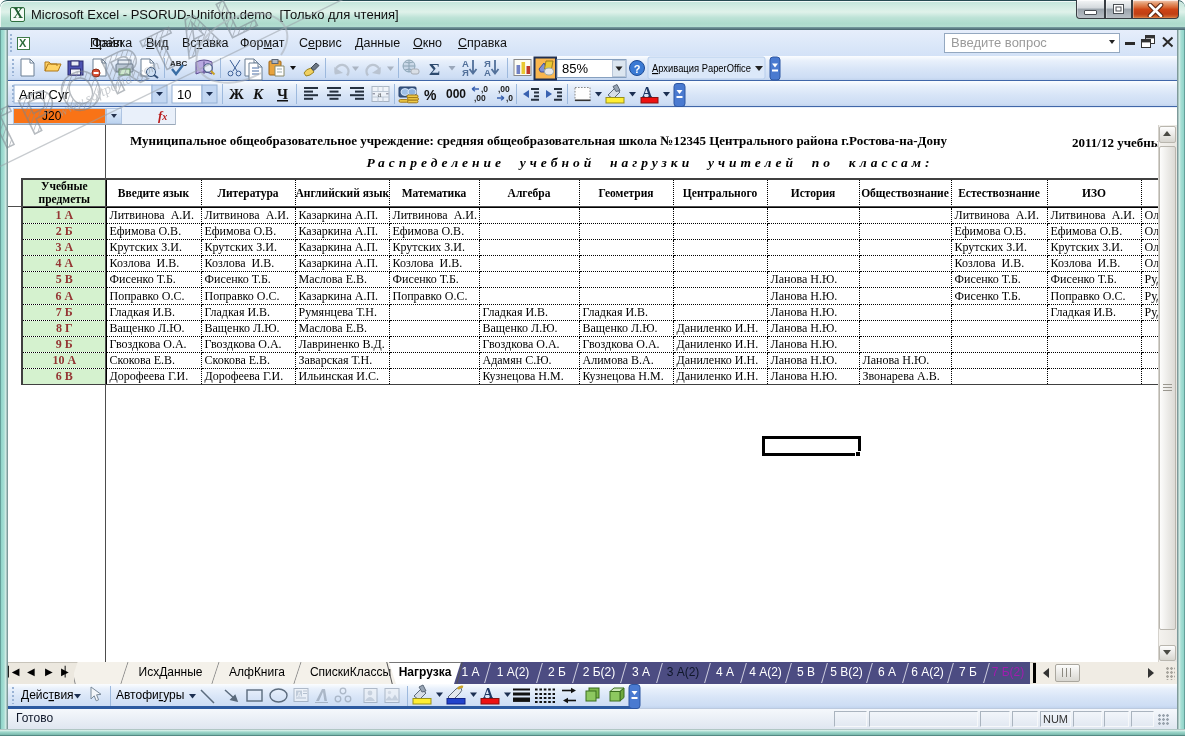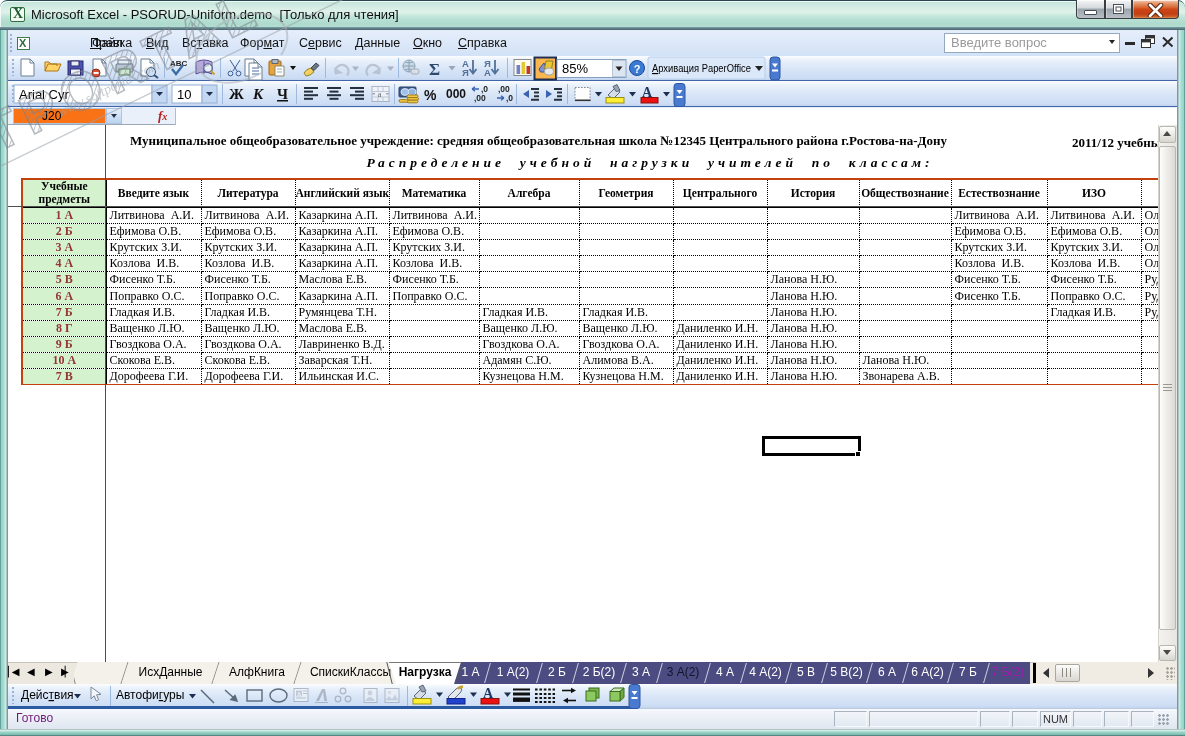--- a/index.html
+++ b/index.html
@@ -443,21 +443,21 @@
       <div class="darr" style="margin:5px auto;"></div>
     </div>
   <div class="abs" style="left:158px;top:108px;font-size:13px;font-style:italic;font-family:'Liberation Serif',serif;font-weight:bold;color:#b91c1c;"><i>f</i><span style="font-size:10px;">x</span></div>
   <div id="fxfield" class="abs"></div>
 
   <div id="sheet" class="abs"></div>
   <div class="abs" style="left:130px;top:133px;width:900px;font-family:'Liberation Serif',serif;font-size:13px;font-weight:bold;white-space:nowrap;">Муниципальное общеобразовательное учреждение: средняя общеобразовательная школа №12345 Центрального района г.Ростова-на-Дону</div>
   <div class="abs" style="left:1060px;top:133px;width:98px;overflow:hidden;"><span style="position:relative;left:12px;font-family:'Liberation Serif',serif;font-size:13px;font-weight:bold;white-space:nowrap;">2011/12 учебный год</span></div>
   <div class="abs" style="left:350px;top:155px;width:600px;text-align:center;font-family:'Liberation Serif',serif;font-size:13.5px;font-weight:bold;font-style:italic;letter-spacing:4px;white-space:nowrap;">Распределение&nbsp; учебной&nbsp; нагрузки&nbsp; учителей&nbsp; по&nbsp; классам:</div>
   <div id="tblwrap" class="abs">
-  <table style="width:1161px;border:2px solid #c2410c;">
+  <table style="width:1161px;border:2px solid #404040;">
   <colgroup>
           <col style="width:84px">
           <col style="width:95px">
           <col style="width:94px">
           <col style="width:94px">
           <col style="width:90px">
           <col style="width:100px">
           <col style="width:94px">
           <col style="width:94px">
           <col style="width:92px">
@@ -626,21 +626,21 @@
             <td>Адамян С.Ю.</td>
             <td>Алимова В.А.</td>
             <td>Даниленко И.Н.</td>
             <td>Ланова Н.Ю.</td>
             <td>Ланова Н.Ю.</td>
             <td></td>
             <td></td>
             <td></td>
           </tr>
   <tr style="height:16.2px;">
-            <td class="g lbl" style="border-right:1px solid #000;">7 В</td>
+            <td class="g lbl" style="border-right:1px solid #000;">6 В</td>
             <td>Дорофеева Г.И.</td>
             <td>Дорофеева Г.И.</td>
             <td>Ильинская И.С.</td>
             <td></td>
             <td>Кузнецова Н.М.</td>
             <td>Кузнецова Н.М.</td>
             <td>Даниленко И.Н.</td>
             <td>Ланова Н.Ю.</td>
             <td>Звонарева А.В.</td>
             <td></td>
@@ -729,21 +729,21 @@
     <g transform="translate(-123,211) rotate(-26)">
       <text x="0" y="0" font-family="Liberation Sans" font-size="54" font-weight="bold" fill="url(#hat)" stroke="#7b838c" stroke-width="1.5" letter-spacing="7">SOFTPORTAL</text>
       <text x="206" y="-4" font-family="Liberation Serif" font-size="14" font-style="italic" fill="#9aa1a8">www.softportal.com</text>
       <path d="M-10 14 h560" stroke="#9aa1a8" stroke-width="1.4" fill="none"></path>
       </g>
     <g fill="none" stroke="#a8aeb5" stroke-width="2">
         <path d="M281 55 a48 31 -25 1 0 -20 18"></path>
       </g>
   </svg>
   <div id="statusbar" class="abs"></div>
-  <div class="abs" style="left:16px;top:711px;font-size:12px;color:#701a75;">Готово</div>
+  <div class="abs" style="left:16px;top:711px;font-size:12px;color:#0f172a;">Готово</div>
   <div class="abs sbox" style="left:834px;width:33px;"></div>
   <div class="abs sbox" style="left:869px;width:109px;"></div>
   <div class="abs sbox" style="left:980px;width:30px;"></div>
   <div class="abs sbox" style="left:1012px;width:26px;"></div>
   <div class="abs sbox" style="left:1040px;width:31px;text-align:center;font-size:11px;line-height:14px;color:#333;">NUM</div>
   <div class="abs sbox" style="left:1073px;width:29px;"></div>
   <div class="abs sbox" style="left:1104px;width:25px;"></div>
   <div class="abs sbox" style="left:1131px;width:23px;"></div>
   <div class="abs" style="left:1158px;top:714px;width:12px;height:12px;background-image:radial-gradient(circle at 1.5px 1.5px,#9aa4ae 1.2px,transparent 1.5px);background-size:4px 4px;"></div>
 </div>

